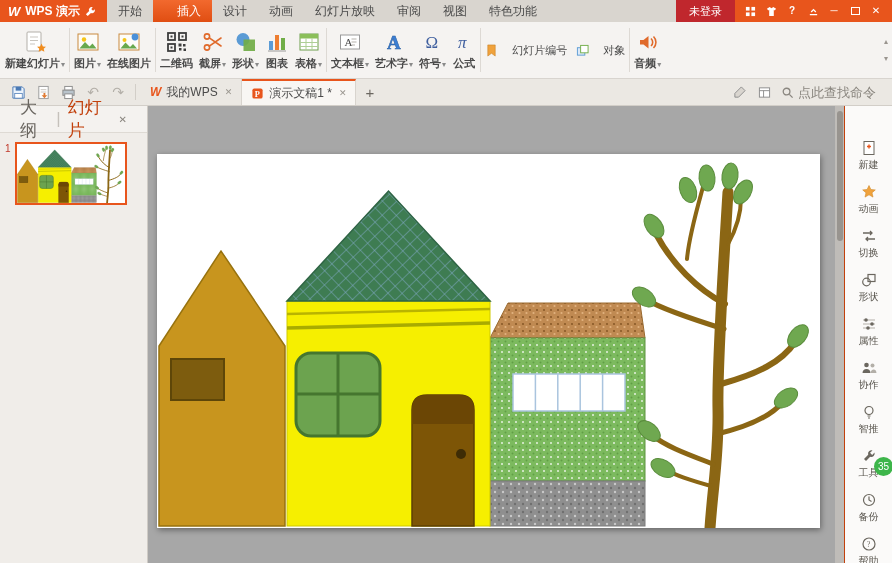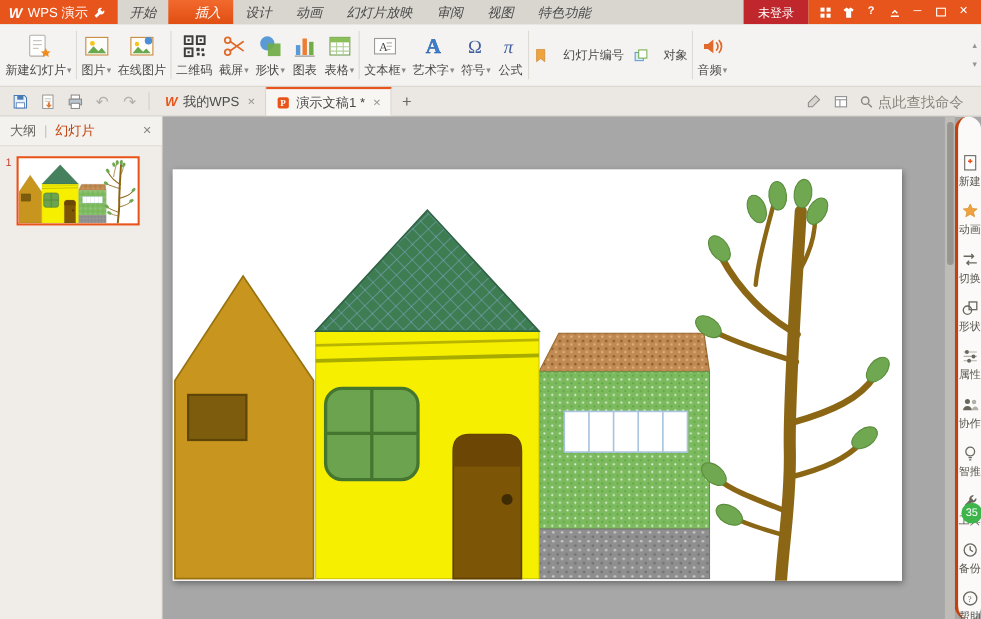--- a/index.html
+++ b/index.html
@@ -4,37 +4,37 @@
 <style>
   * { box-sizing: border-box; margin: 0; padding: 0; }
   html,body { width: 892px; height: 563px; overflow: hidden; }
   body { font-family: "Liberation Sans", "DejaVu Sans", sans-serif; font-size: 12px; color: #333; background:#a7a7a7; }
   .app { width:892px; height:563px; display:flex; flex-direction:column; }
 
   
   .titlebar { height:22px; flex:0 0 auto; display:flex; align-items:stretch; background:#d9d5cf; }
   .logo-area { background:#e8551c; color:#fff; display:flex; align-items:center; gap:5px; padding:0 10px 0 8px; }
   .logo-letter { font-weight:bold; font-style:italic; font-size:13px; }
-  .logo-text { font-size:12px; font-weight:normal; white-space:nowrap; }
-  .menu-tabs { display:flex; align-items:stretch;font-style:italic; }
+  .logo-text { font-size:12px; font-weight:bold; white-space:nowrap; }
+  .menu-tabs { display:flex; align-items:stretch; }
   .menu-tab { padding:0 11px; display:flex; align-items:center; font-size:12px; color:#4a4a4a; white-space:nowrap; cursor:default; }
   .menu-tab.active { background:linear-gradient(#f2692e,#e04e12); color:#fff;padding-left:24px; }
   .titlebar-spacer { flex:1; }
   .login-block { background:#c0272d; color:#fff; display:flex; align-items:center; padding:0 13px; font-size:11px; white-space:nowrap; }
   .win-icons { background:#e8551c; display:flex; align-items:center; gap:9px; padding:0 10px 0 9px; color:#fff; }
   .win-ic { width:12px; height:12px; display:flex; align-items:center; justify-content:center; font-size:10px; line-height:1; }
   .ic-help::after { content:"?"; font-weight:bold; font-size:10px; }
   .ic-min::after { content:"─"; }
   .ic-close::after { content:"✕"; }
   .ic-max { width:9px; height:8px; border:1.5px solid #fff; }
 
   
   .ribbon { height:57px; flex:0 0 auto; background:#f5f3f1; border-bottom:1px solid #d8d4cf; display:flex; align-items:center; padding:0 2px; overflow:hidden; }
   .rb-big { display:flex; flex-direction:column; align-items:center; justify-content:center; gap:2px; padding:3px; height:100%; }
-  .rb-big .lbl { font-size:11px; color:#4a4a4a; display:flex; align-items:center; gap:1px; white-space:nowrap; }
+  .rb-big .lbl { font-size:11px; color:#4a4a4a; display:flex; align-items:center; gap:1px; white-space:nowrap;font-weight:bold; }
   .caret::after { content:"▾"; font-size:8px; color:#8a8a8a; }
   .rb-sep { width:1px; height:44px; background:#ddd9d4; margin:0 1px; flex:0 0 auto; }
   .rb-small-group { display:flex; flex-direction:column; justify-content:center; gap:7px; padding:0 3px; }
   .rb-small-row { display:flex; gap:9px; }
   .rb-small { display:flex; align-items:center; gap:14px; font-size:11px; color:#4a4a4a; white-space:nowrap; }
   .ribbon-overflow { margin-left:auto; display:flex; flex-direction:column; align-items:center; gap:8px; color:#9a958f; font-size:8px; padding:0 2px; }
 
   
   .tabbar { height:27px; flex:0 0 auto; background:#ebe8e3; border-bottom:1px solid #d2cec8; display:flex; align-items:center; padding:0 6px; }
   .qicons { display:flex; align-items:center; gap:9px; padding:0 4px; }
@@ -51,38 +51,38 @@
   .new-tab { padding:0 9px; font-size:15px; color:#6a6660; display:flex; align-items:center; }
   .tabbar-right { margin-left:auto; display:flex; align-items:center; gap:9px; padding-right:2px; }
   .search-box { display:flex; align-items:center; gap:4px; }
   .search-box input { border:none; background:transparent; outline:none; font-size:13px; color:#555; width:86px; font-family:inherit; }
   .search-box input::placeholder { color:#8a867f; }
 
   
   .main { flex:1; display:flex; min-height:0; }
 
   .left-panel { width:148px; flex:0 0 auto; background:#f0ede9; border-right:1px solid #cfcbc5; display:flex; flex-direction:column; }
-  .lp-header { height:27px; flex:0 0 auto; display:flex; align-items:center; padding:0 9px; gap:7px; font-size:12px; border-bottom:1px solid #dedad4; background:#f4f2ef; }
+  .lp-header { height:27px; flex:0 0 auto; display:flex; align-items:center; padding:0 20px; gap:7px; font-size:17px; border-bottom:1px solid #dedad4; background:#f4f2ef; }
   .lp-outline { color:#6a6660; }
   .lp-div { color:#c5c1bb; }
   .lp-slides { color:#c2410c; }
   .lp-close { margin-left:auto; color:#8a867f; font-size:10px; }
   .lp-close::after { content:"✕"; }
   .lp-body { flex:1; padding:9px 5px; display:flex; align-items:flex-start; gap:4px; }
   .thumb-num { font-size:10px; color:#c0392b; padding-top:1px; }
   .thumb { width:112px; height:63px; background:#fff; border:2px solid #e8551c; }
   .thumb svg { display:block; width:100%; height:100%; }
 
   .canvas { flex:1; position:relative; background:#a7a7a7; min-width:0; }
   .slide { position:absolute; left:9px; top:48px; width:663px; height:374px; background:#fff; box-shadow:1px 2px 6px rgba(0,0,0,.4); }
   .slide svg { display:block; width:663px; height:374px; }
   .canvas-scrollbar { position:absolute; right:0; top:0; bottom:0; width:9px; background:#bfbcb8; }
   .canvas-scrollbar .thumb-v { position:absolute; top:5px; left:1.5px; width:6px; height:130px; background:#98948f; border-radius:3px; }
 
-  .right-toolbar { width:24px; flex:0 0 auto; background:#fbfaf9; border-left:3px solid #c2410c; display:flex; flex-direction:column; align-items:center; padding-top:28px;border-radius:17px; }
+  .right-toolbar { width:48px; flex:0 0 auto; background:#fbfaf9; border-left:1px solid #c2410c; display:flex; flex-direction:column; align-items:center; padding-top:28px; }
   .side-item { width:100%; display:flex; flex-direction:column; align-items:center; gap:2px; padding:6px 0; position:relative; }
   .side-item .s-lbl { font-size:10px; color:#5a564f; white-space:nowrap; }
   .badge { position:absolute; right:-1px; top:15px; min-width:19px; height:19px; border-radius:50%; background:#3db54a; color:#fff; font-size:10px; display:flex; align-items:center; justify-content:center; }
   svg text { font-family:"Liberation Serif","DejaVu Serif",serif; }
 </style>
 </head>
 <body>
 
 <svg width="0" height="0" style="position:absolute" aria-hidden="true">
   <defs>

